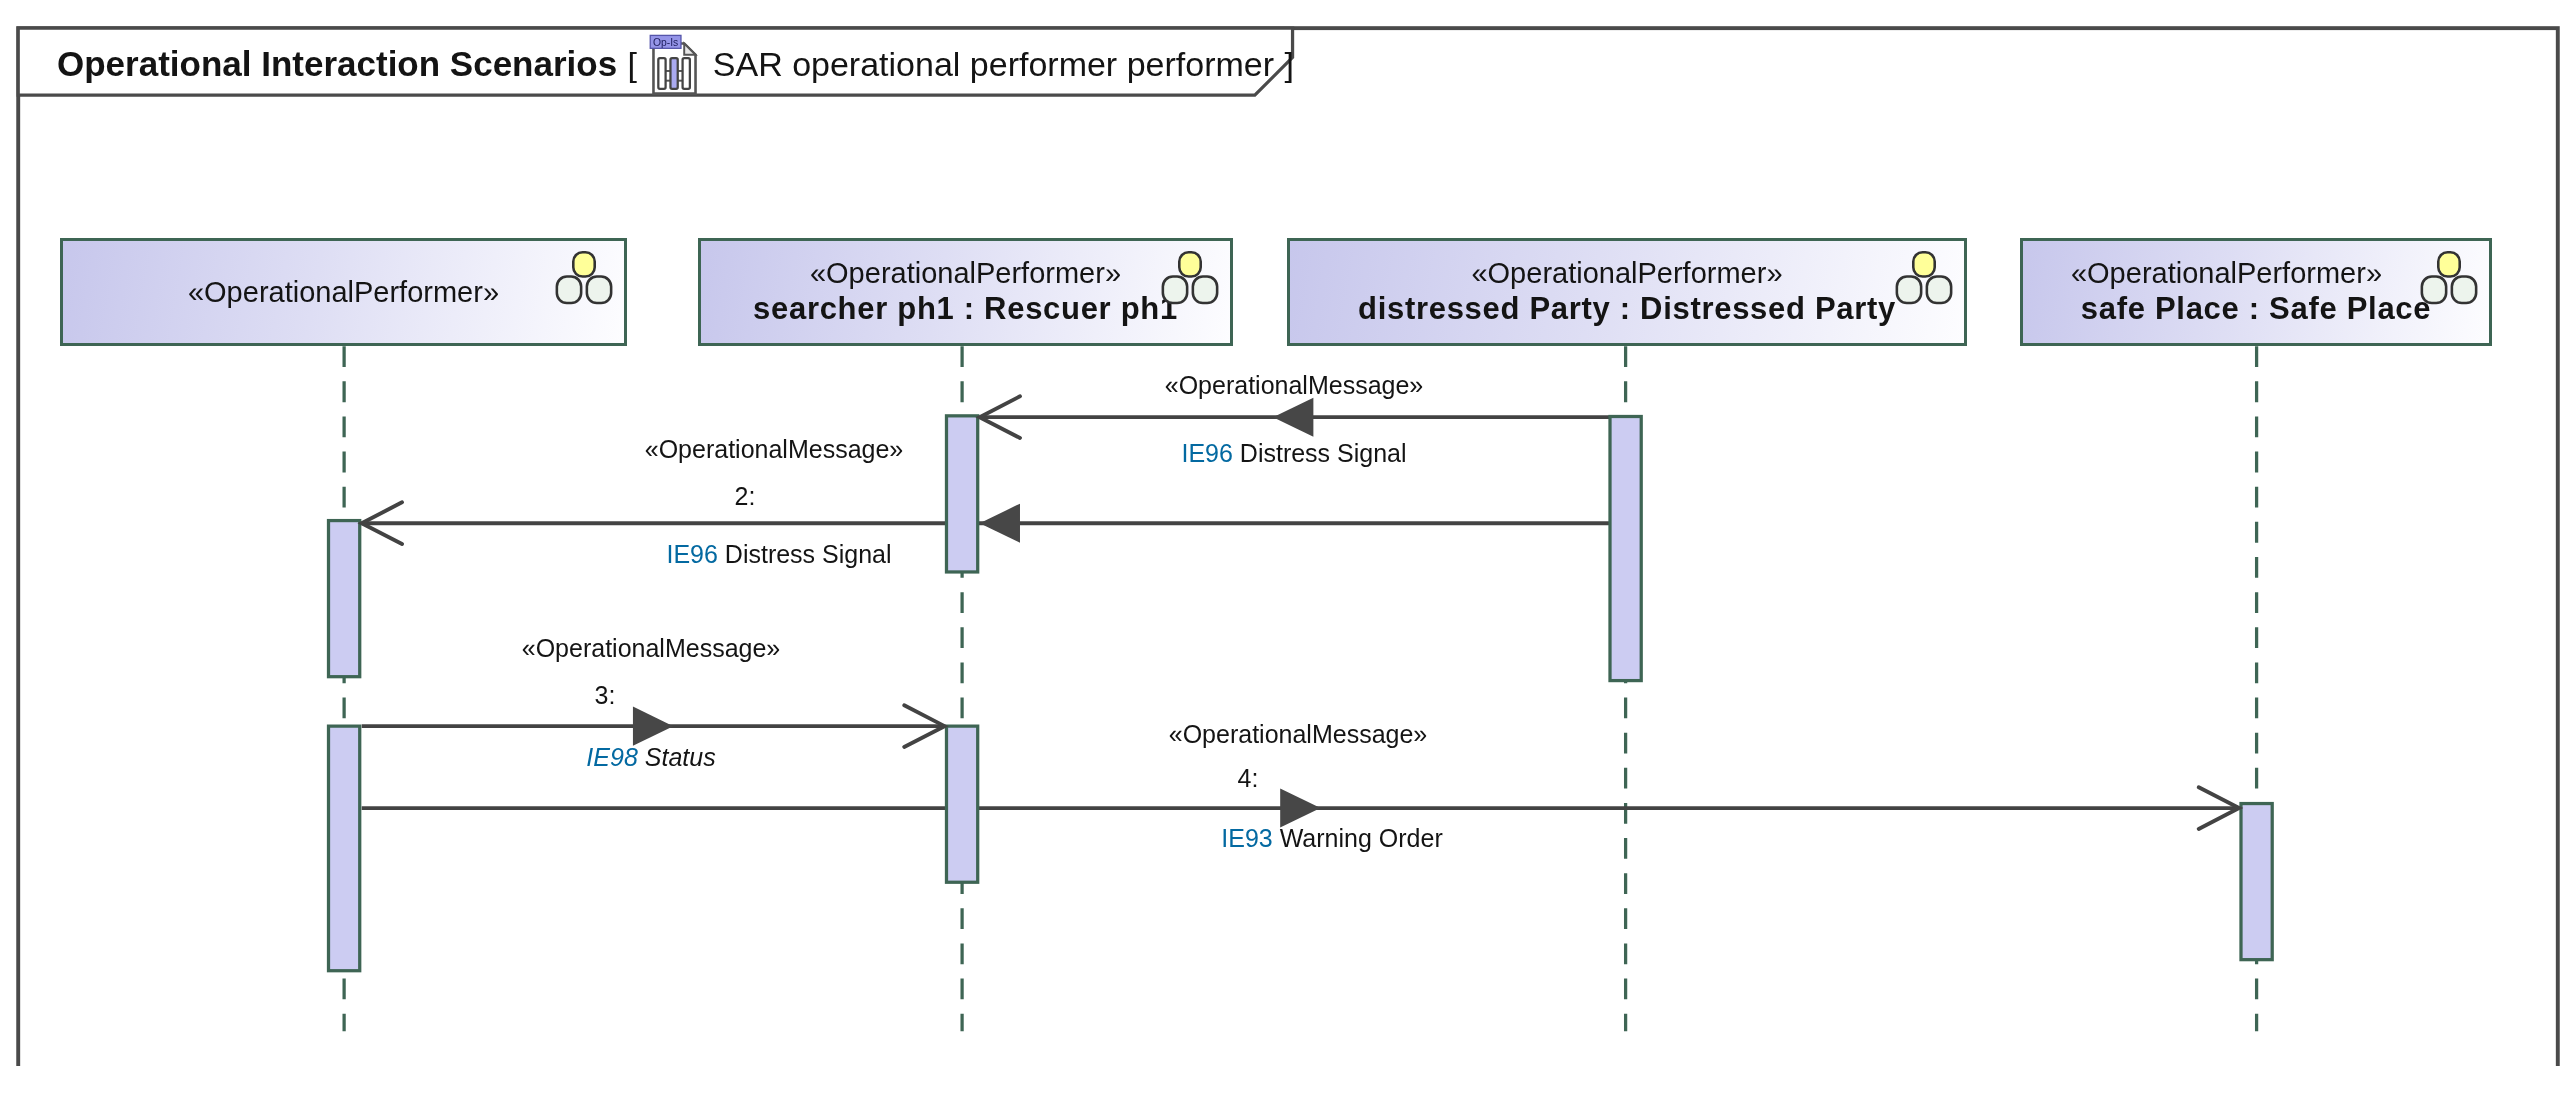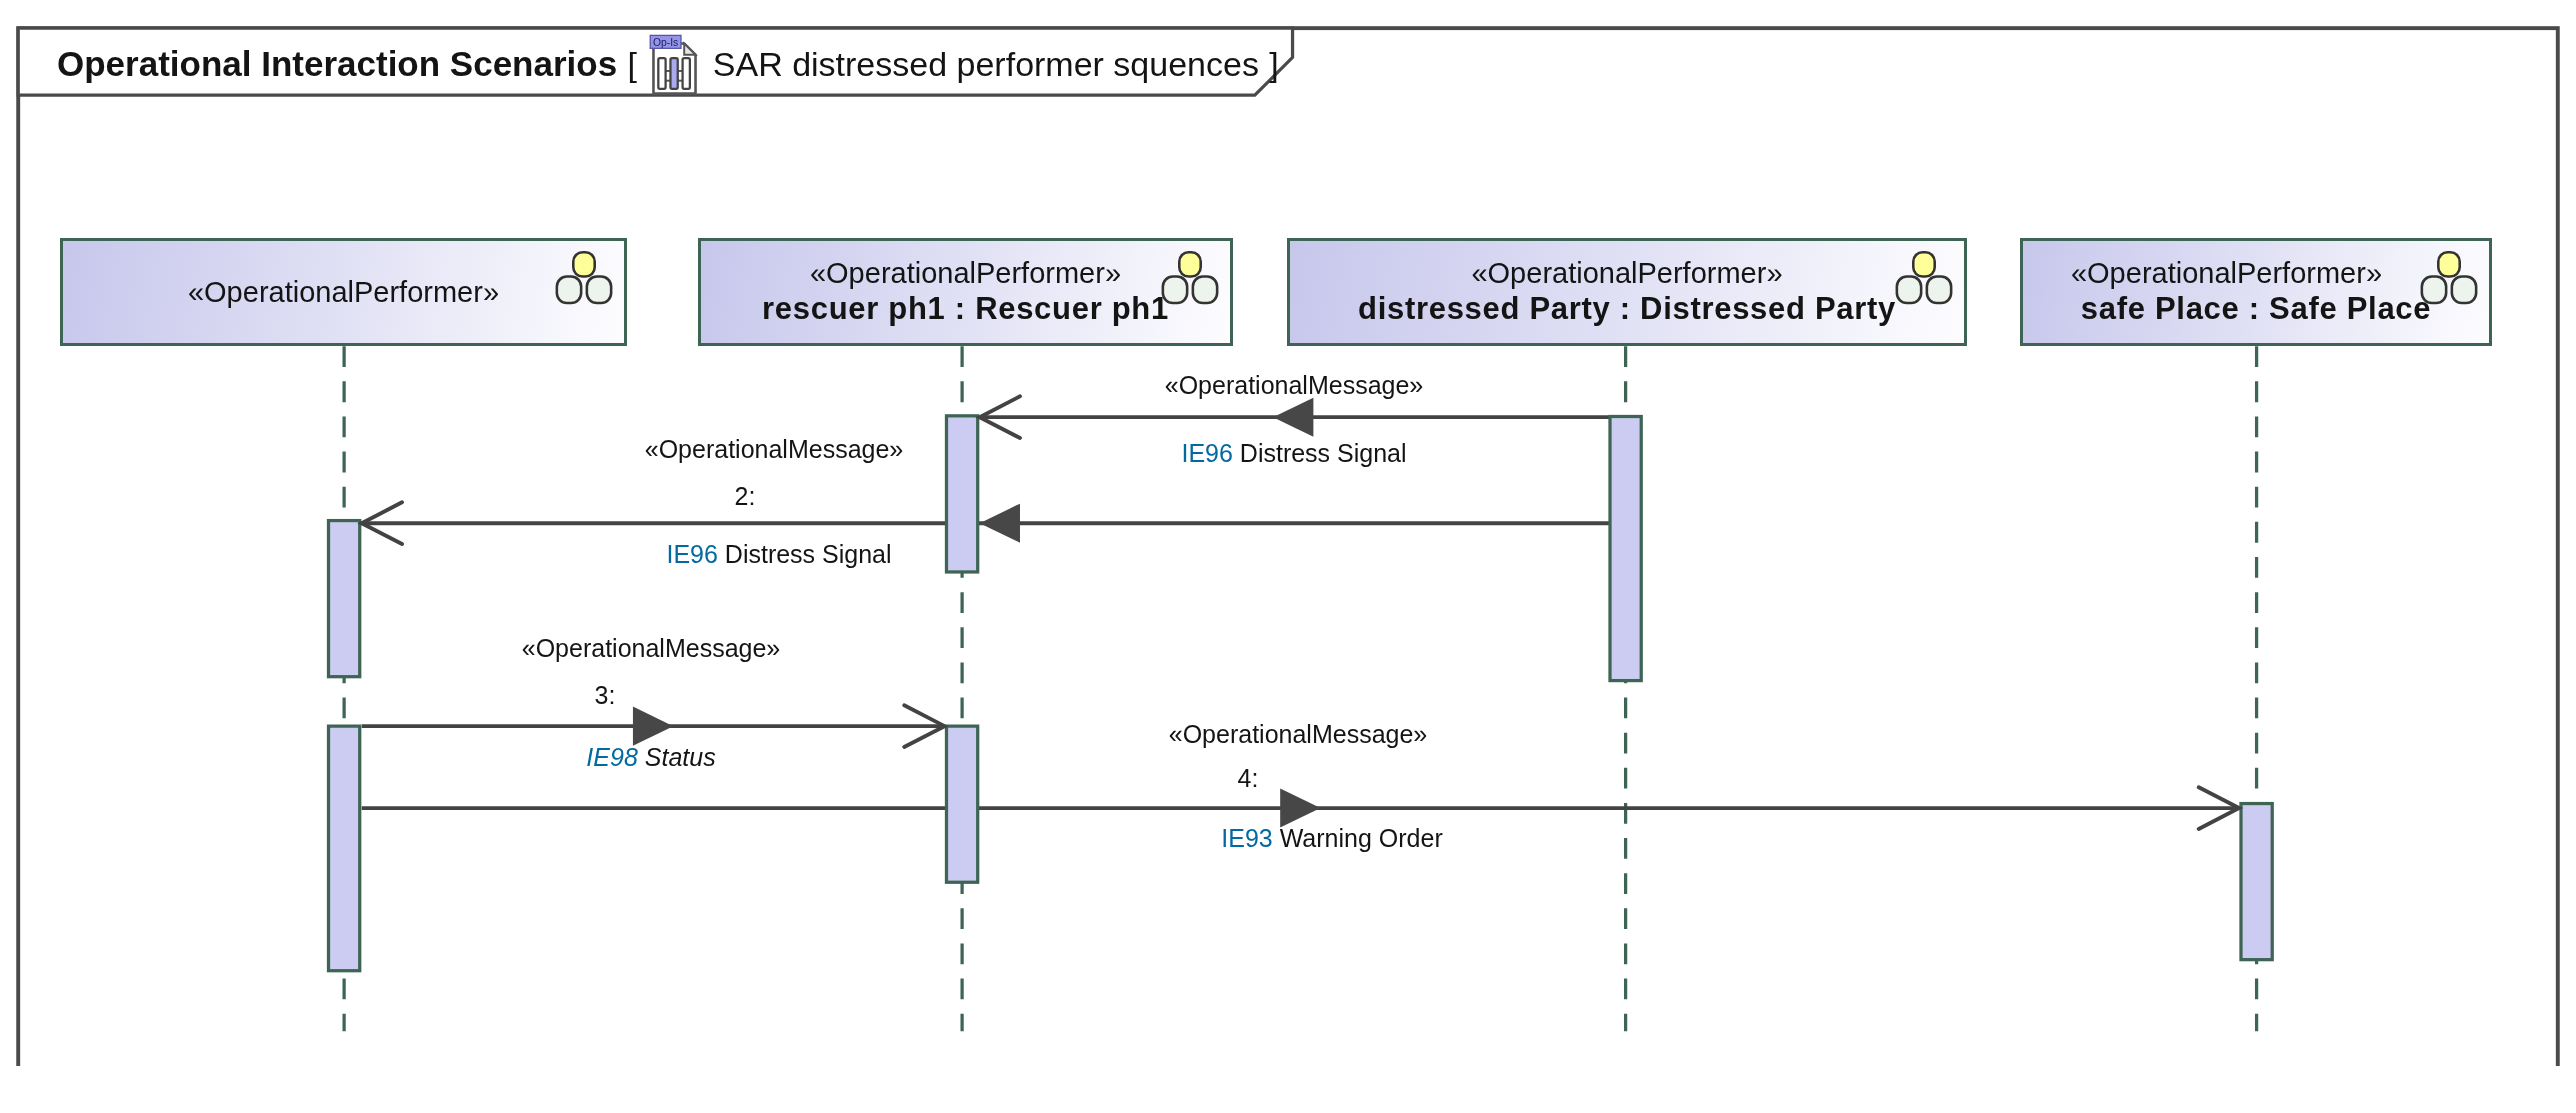--- a/index.html
+++ b/index.html
@@ -84,36 +84,36 @@
       <path d="M4 7 L23 7 L30 14 L30 38 L4 38 Z" fill="#ffffff" stroke="#555555" stroke-width="1.6"></path>
       <path d="M23 7 L23 14 L30 14 Z" fill="#e8e8e8" stroke="#555555" stroke-width="1.2"></path>
       <rect x="2" y="2" width="19" height="8" fill="#9595e8" stroke="#5555aa" stroke-width="0.8"></rect>
       <text x="11.5" y="8.6" font-size="6.4" text-anchor="middle" fill="#202060" font-family="Liberation Sans, sans-serif">Op-Is</text>
       <line x1="9" y1="24" x2="25" y2="24" stroke="#555555" stroke-width="1.2"></line>
       <line x1="9" y1="30" x2="25" y2="30" stroke="#555555" stroke-width="1.2"></line>
       <rect x="7" y="16" width="4.5" height="19" rx="1" fill="#ffffff" stroke="#444444" stroke-width="1.4"></rect>
       <rect x="14.5" y="16" width="4.5" height="19" rx="1" fill="#aaaaf0" stroke="#444444" stroke-width="1.4"></rect>
       <rect x="22" y="16" width="4.5" height="19" rx="1" fill="#ffffff" stroke="#444444" stroke-width="1.4"></rect>
     </svg>
-    <span class="title-sub">SAR distressed performer squences</span>
+    <span class="title-sub">SAR operational performer performer</span>
     <span class="title-bracket">]</span>
   </div>
 
   <div class="head" style="left:60px;top:238px;width:567px;height:108px;">
     <span class="stereo">«OperationalPerformer»</span>
     <svg class="perf-icon" width="60" height="56" viewBox="0 0 42 39">
       <rect x="13.5" y="1.5" width="15" height="17" rx="6.5" fill="#ffff99" stroke="#333333" stroke-width="1.8"></rect>
       <rect x="2" y="18.5" width="17" height="18.5" rx="7" fill="#edf4ed" stroke="#333333" stroke-width="1.8"></rect>
       <rect x="23" y="18.5" width="17" height="18.5" rx="7" fill="#edf4ed" stroke="#333333" stroke-width="1.8"></rect>
     </svg>
   </div>
 
   <div class="head" style="left:698px;top:238px;width:535px;height:108px;">
     <span class="stereo">«OperationalPerformer»</span>
-    <span class="hname">rescuer ph1 : Rescuer ph1</span>
+    <span class="hname">searcher ph1 : Rescuer ph1</span>
     <svg class="perf-icon" width="60" height="56" viewBox="0 0 42 39">
       <rect x="13.5" y="1.5" width="15" height="17" rx="6.5" fill="#ffff99" stroke="#333333" stroke-width="1.8"></rect>
       <rect x="2" y="18.5" width="17" height="18.5" rx="7" fill="#edf4ed" stroke="#333333" stroke-width="1.8"></rect>
       <rect x="23" y="18.5" width="17" height="18.5" rx="7" fill="#edf4ed" stroke="#333333" stroke-width="1.8"></rect>
     </svg>
   </div>
 
   <div class="head" style="left:1287px;top:238px;width:680px;height:108px;">
     <span class="stereo">«OperationalPerformer»</span>
     <span class="hname">distressed Party : Distressed Party</span>

